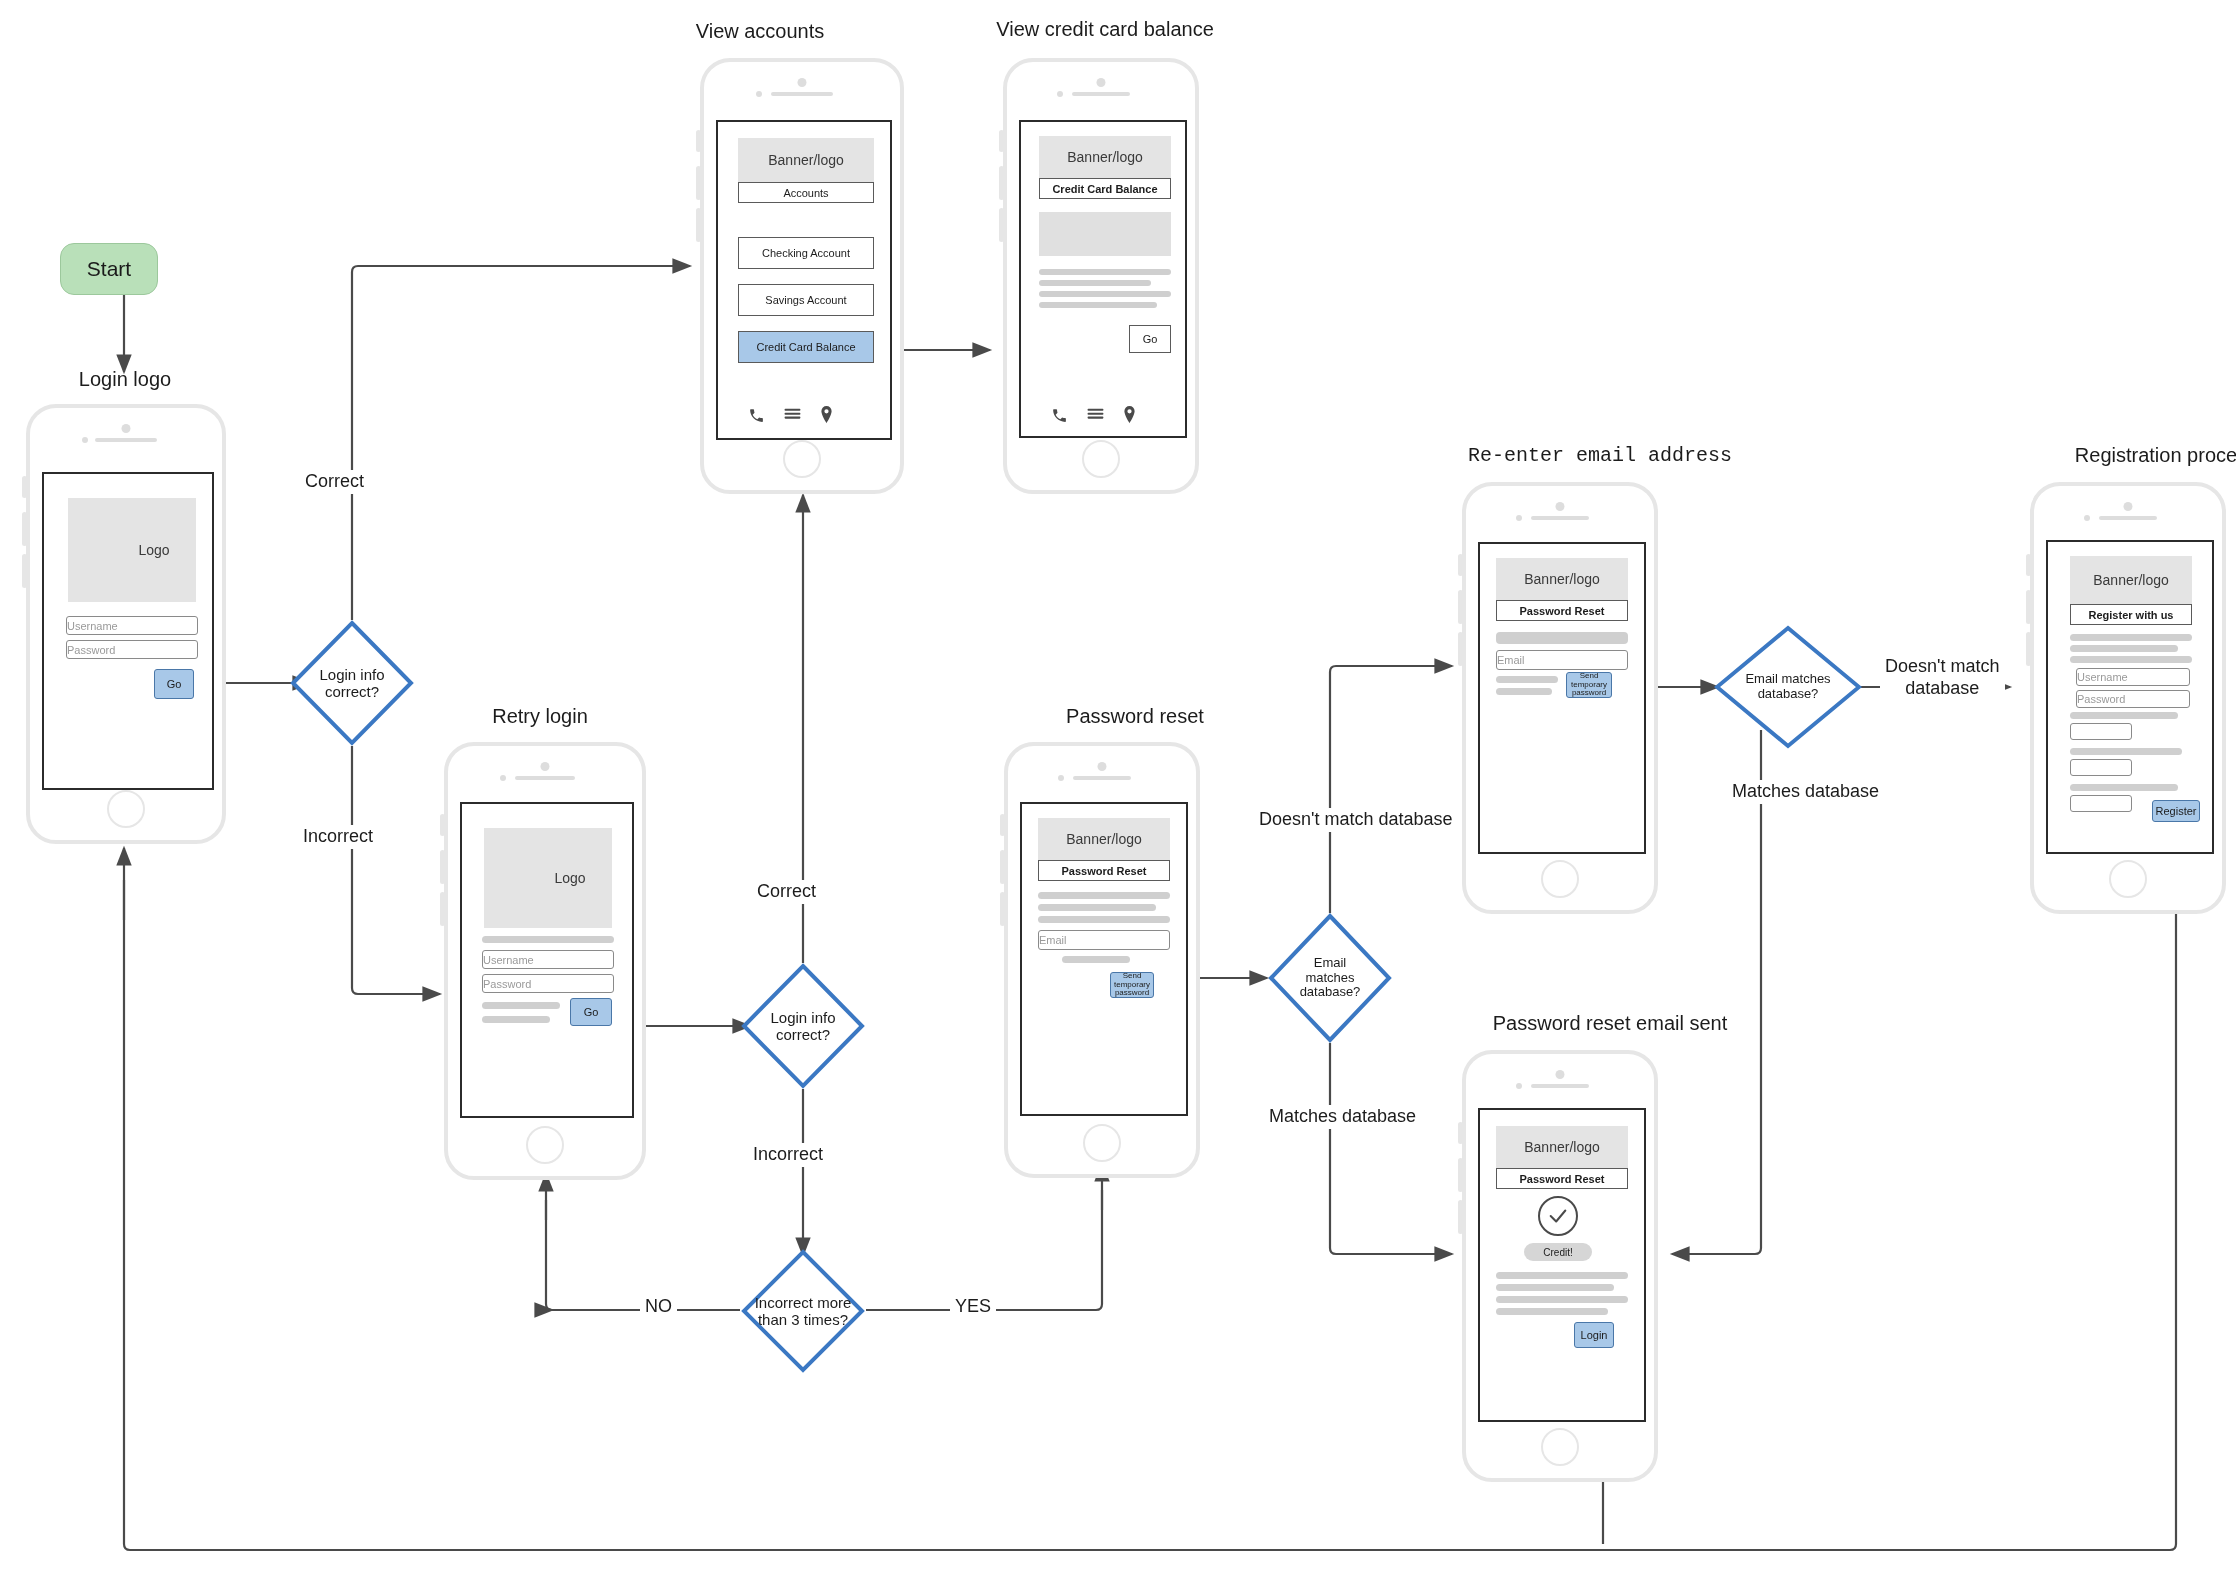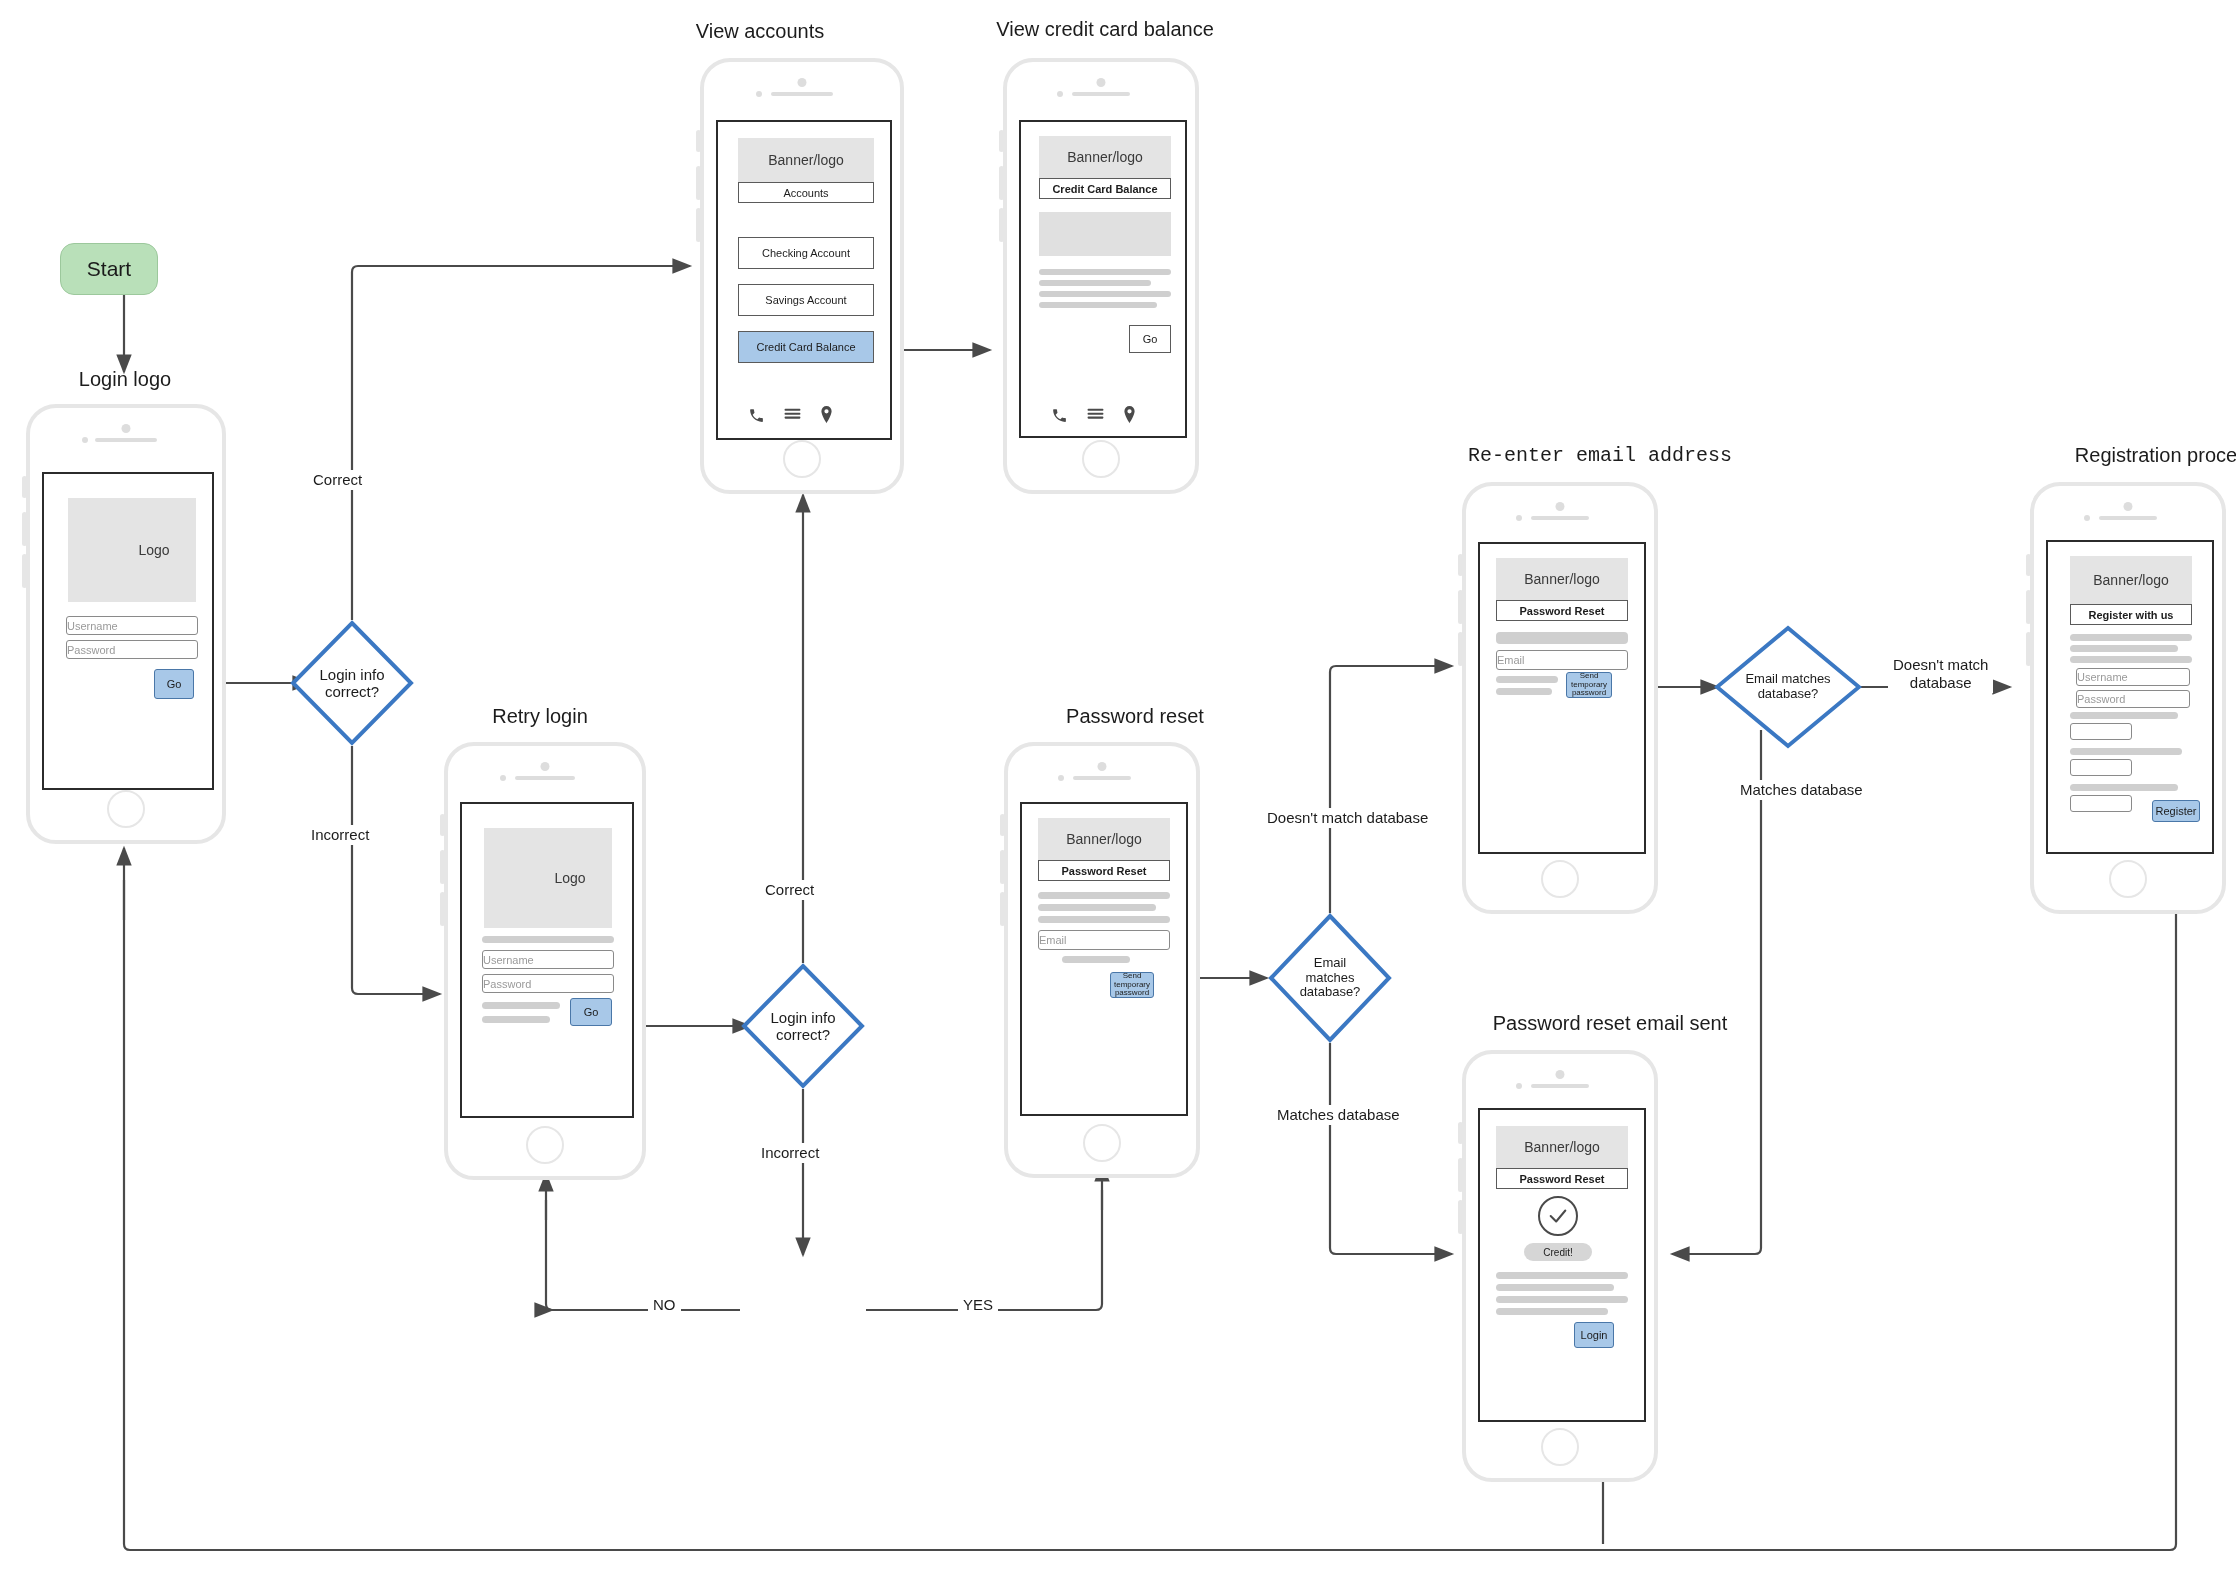--- a/index.html
+++ b/index.html
@@ -30,24 +30,23 @@
   .diamond .dshape { position:absolute; inset:0; }
   .diamond .dlabel {
     position:absolute; inset:0;
     display:flex; align-items:center; justify-content:center;
     text-align:center; font-size:15px; color:#1c1c1c; line-height:1.15;
     white-space:pre-line; padding:0 6px;
   }
 
   
   .edge-label {
-    position:absolute; font-size:15px; color:#1c1c1c;
+    position:absolute; font-size:18px; color:#1c1c1c;
     background:#fff; padding:1px 5px; text-align:center; line-height:1.2;
     white-space:pre-line;
-    margin-left:8px;
   }
 
   
   .phone-title {
     position:absolute; font-size:20px; color:#1c1c1c;
     text-align:center; white-space:nowrap;
   }
   .phone {
     position:absolute;
     background:#ffffff;
@@ -192,20 +191,27 @@
   </div>
 
   <div class="diamond" style="left:741px; top:963px; width:124px; height:126px;">
     <svg class="dshape" viewBox="0 0 124 126">
       <polygon points="62,3 121,63 62,123 3,63" fill="#ffffff" stroke="#3b78c3" stroke-width="4"></polygon>
     </svg>
     <div class="dlabel">Login info
 correct?</div>
   </div>
 
+  <div class="diamond" style="left:741px; top:1249px; width:124px; height:124px;">
+    <svg class="dshape" viewBox="0 0 124 124">
+      <polygon points="62,3 121,62 62,121 3,62" fill="#ffffff" stroke="#3b78c3" stroke-width="4"></polygon>
+    </svg>
+    <div class="dlabel">Incorrect more
+than 3 times?</div>
+  </div>
 
   <div class="diamond" style="left:1268px; top:913px; width:124px; height:130px;">
     <svg class="dshape" viewBox="0 0 124 130">
       <polygon points="62,3 121,65 62,127 3,65" fill="#ffffff" stroke="#3b78c3" stroke-width="4"></polygon>
     </svg>
     <div class="dlabel" style="font-size:13px;">Email
 matches
 database?</div>
   </div>
 

